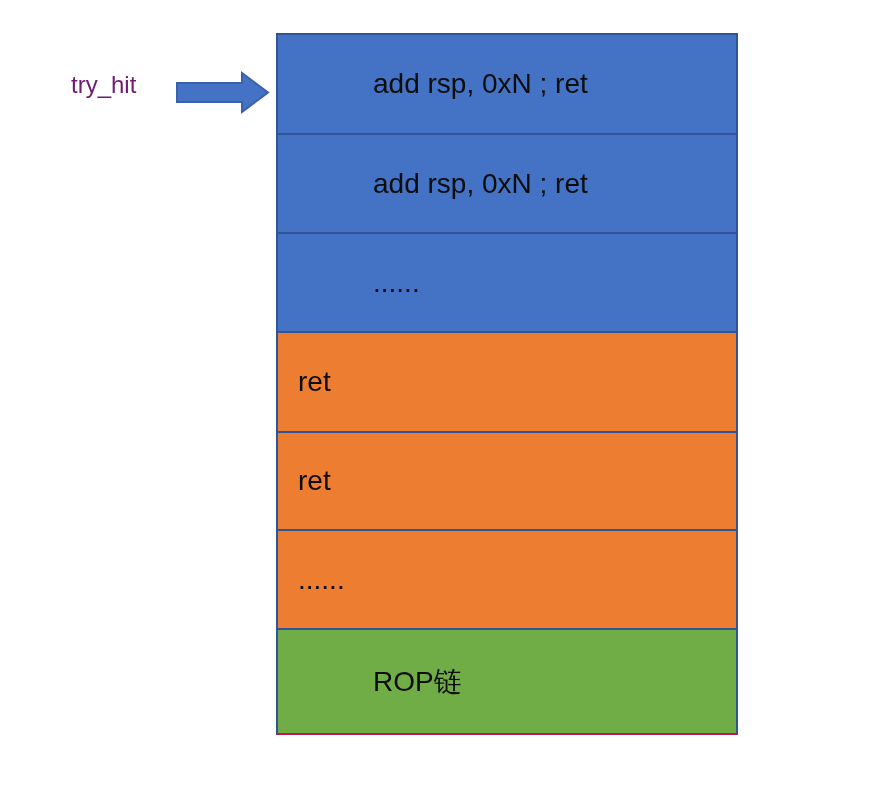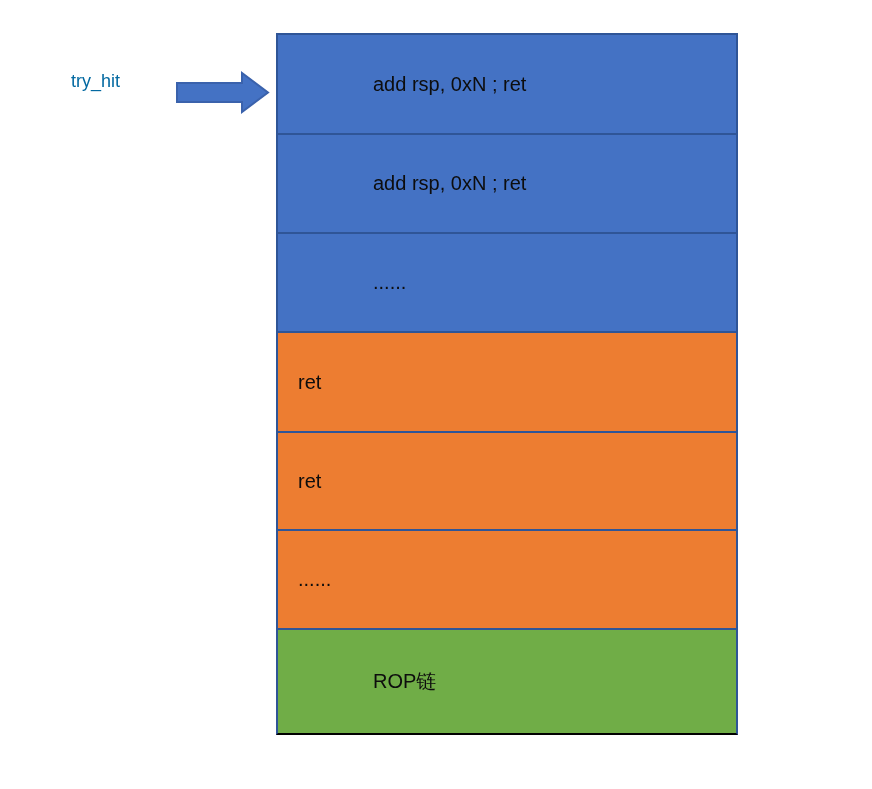--- a/index.html
+++ b/index.html
@@ -12,22 +12,22 @@
     position: relative;
     width: 872px;
     height: 789px;
     background: #ffffff;
     overflow: hidden;
   }
   .pointer-label {
     position: absolute;
     left: 71px;
     top: 71px;
-    font-size: 18px;
-    color: #0369a1;
+    font-size: 24px;
+    color: #701a75;
     white-space: nowrap;
   }
   .pointer-arrow {
     position: absolute;
     left: 175px;
     top: 70px;
   }
   .stack {
     position: absolute;
     left: 276px;
@@ -35,25 +35,25 @@
     width: 462px;
   }
   .cell {
     box-sizing: border-box;
     width: 462px;
     border: 2px solid #2F5597;
     border-bottom: none;
     display: flex;
     align-items: center;
     padding-left: 95px;
-    font-size: 20px;
+    font-size: 28px;
     color: #0d0d0d;
     white-space: nowrap;
   }
-  .cell:last-child { border-bottom: 2px solid #000000; }
+  .cell:last-child { border-bottom: 2px solid #be185d; }
   .cell-blue   { background: #4472C4; }
   .cell-orange { background: #ED7D31; padding-left: 20px; }
   .cell-green  { background: #70AD47; }
   .h100 { height: 100px; }
   .h99  { height: 99px; }
   .h98  { height: 98px; }
   .h107 { height: 107px; }
 </style>
 </head>
 <body>

